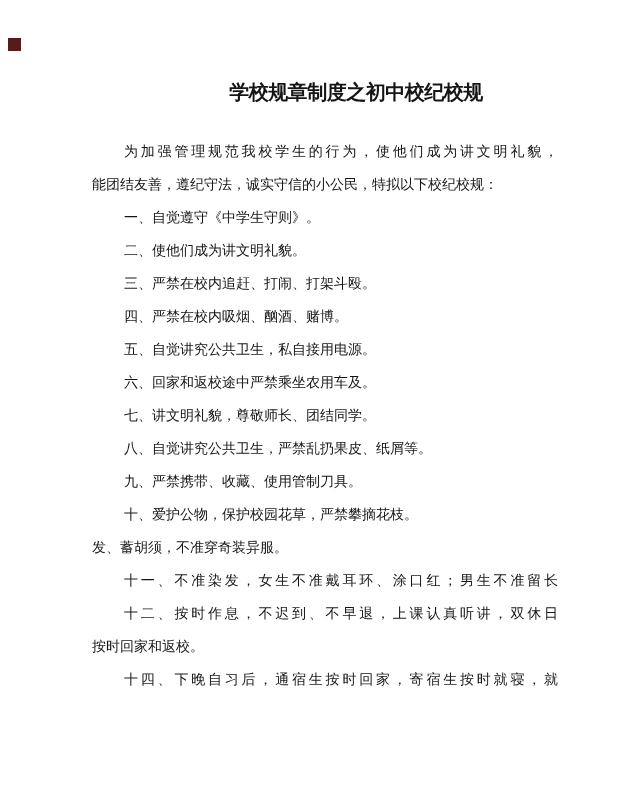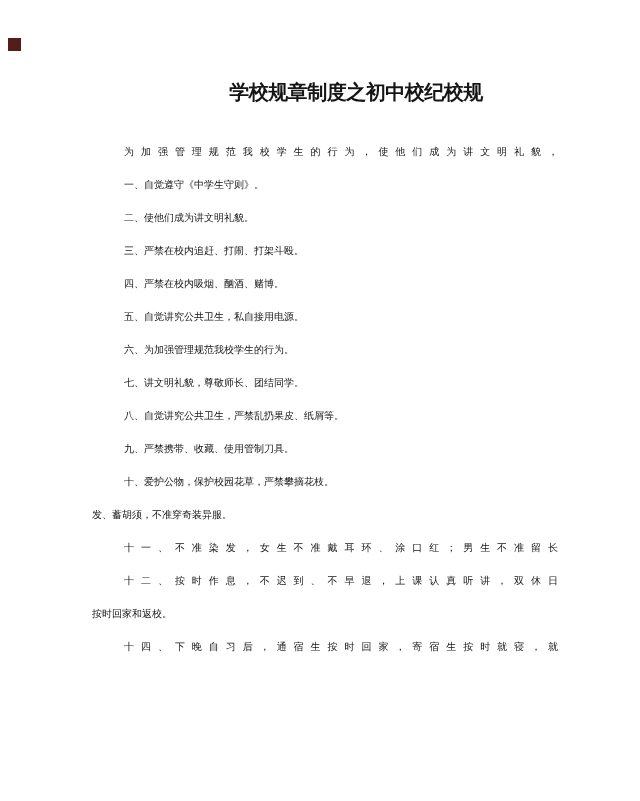--- a/index.html
+++ b/index.html
@@ -35,21 +35,21 @@
     font-weight: bold;
     line-height: 33px;
     letter-spacing: -0.5px;
     padding-left: 36px;
   }
   .doc-body {
     position: absolute;
     left: 92px;
     top: 135px;
     width: 466px;
-    font-size: 10px;
+    font-size: 14px;
     line-height: 33px;
   }
   .text-line {
     height: 33px;
     white-space: nowrap;
     overflow: visible;
   }
   .text-line.indent {
     padding-left: 32px;
   }
@@ -59,26 +59,27 @@
   }
 </style>
 </head>
 <body>
 
 <div class="page">
   <div class="corner-marker"></div>
   <h1 class="doc-title">学校规章制度之初中校纪校规</h1>
   <div class="doc-body" id="doc-body">
       <div class="text-line indent justify">为加强管理规范我校学生的行为，使他们成为讲文明礼貌，</div>
+      <div class="text-line">能团结友善，遵纪守法，诚实守信的小公民，特拟以下校纪校规：</div>
       <div class="text-line indent">一、自觉遵守《中学生守则》。</div>
       <div class="text-line indent">二、使他们成为讲文明礼貌。</div>
       <div class="text-line indent">三、严禁在校内追赶、打闹、打架斗殴。</div>
       <div class="text-line indent">四、严禁在校内吸烟、酗酒、赌博。</div>
       <div class="text-line indent">五、自觉讲究公共卫生，私自接用电源。</div>
-      <div class="text-line indent">六、为加强管理规范我校学生的行为。</div>
+      <div class="text-line indent">六、回家和返校途中严禁乘坐农用车及。</div>
       <div class="text-line indent">七、讲文明礼貌，尊敬师长、团结同学。</div>
       <div class="text-line indent">八、自觉讲究公共卫生，严禁乱扔果皮、纸屑等。</div>
       <div class="text-line indent">九、严禁携带、收藏、使用管制刀具。</div>
       <div class="text-line indent">十、爱护公物，保护校园花草，严禁攀摘花枝。</div>
       <div class="text-line">发、蓄胡须，不准穿奇装异服。</div>
       <div class="text-line indent justify">十一、不准染发，女生不准戴耳环、涂口红；男生不准留长</div>
       <div class="text-line indent justify">十二、按时作息，不迟到、不早退，上课认真听讲，双休日</div>
       <div class="text-line">按时回家和返校。</div>
       <div class="text-line indent justify">十四、下晚自习后，通宿生按时回家，寄宿生按时就寝，就</div>
     </div>

